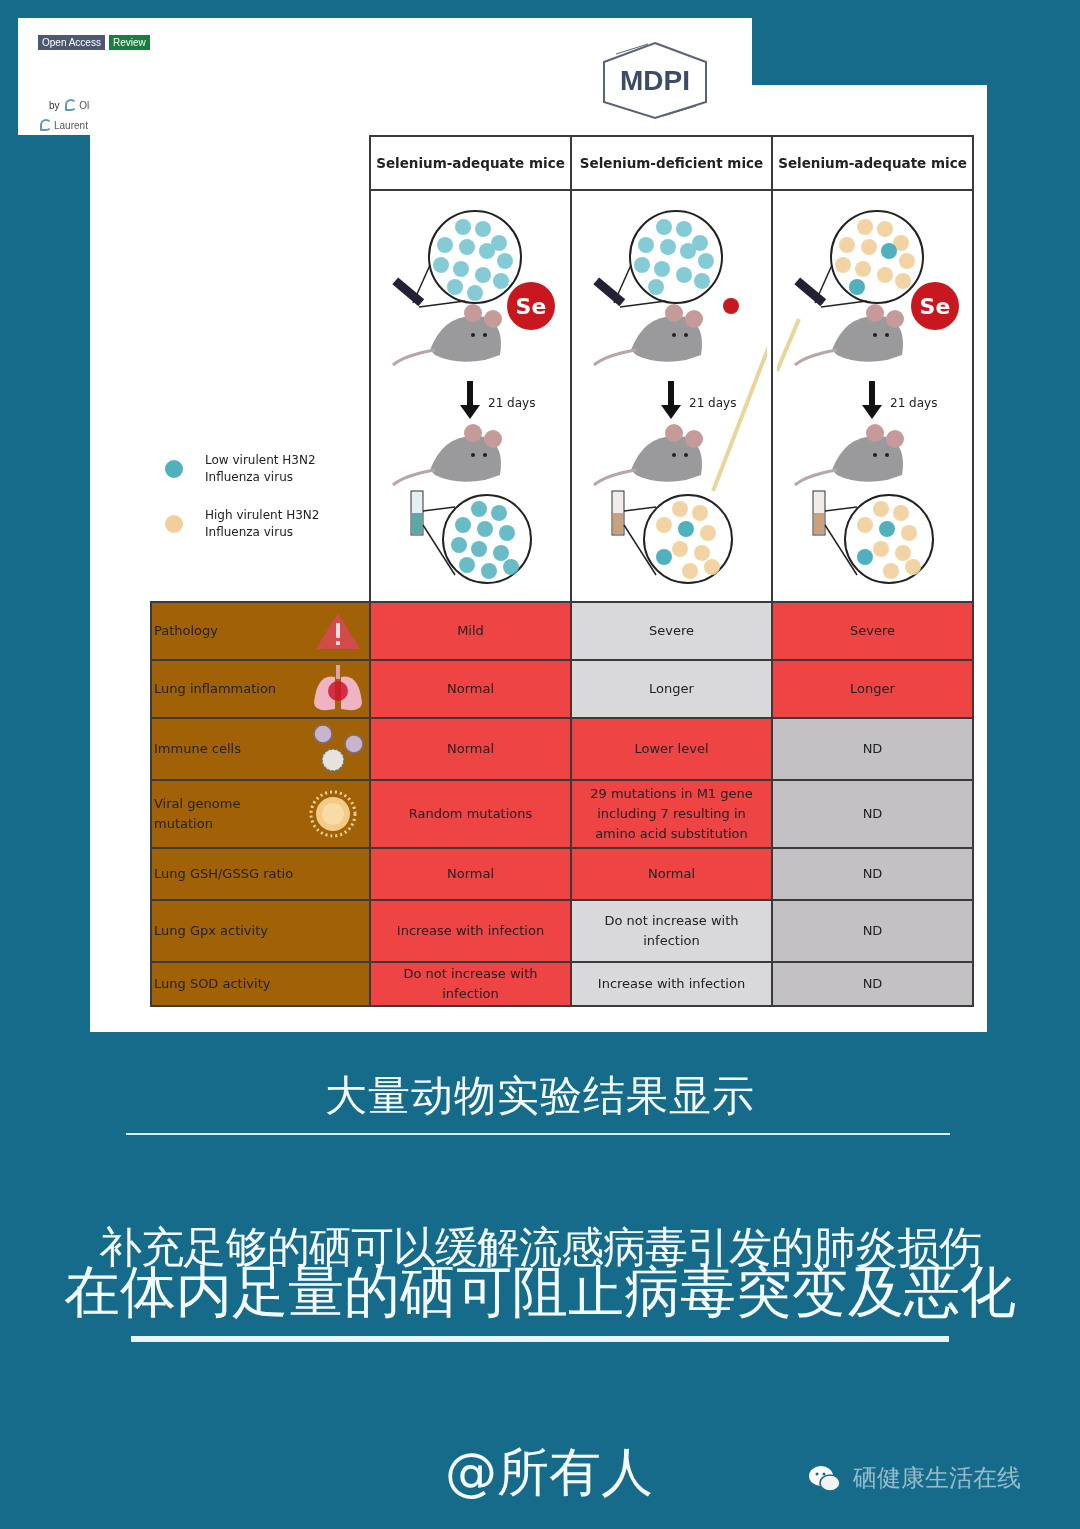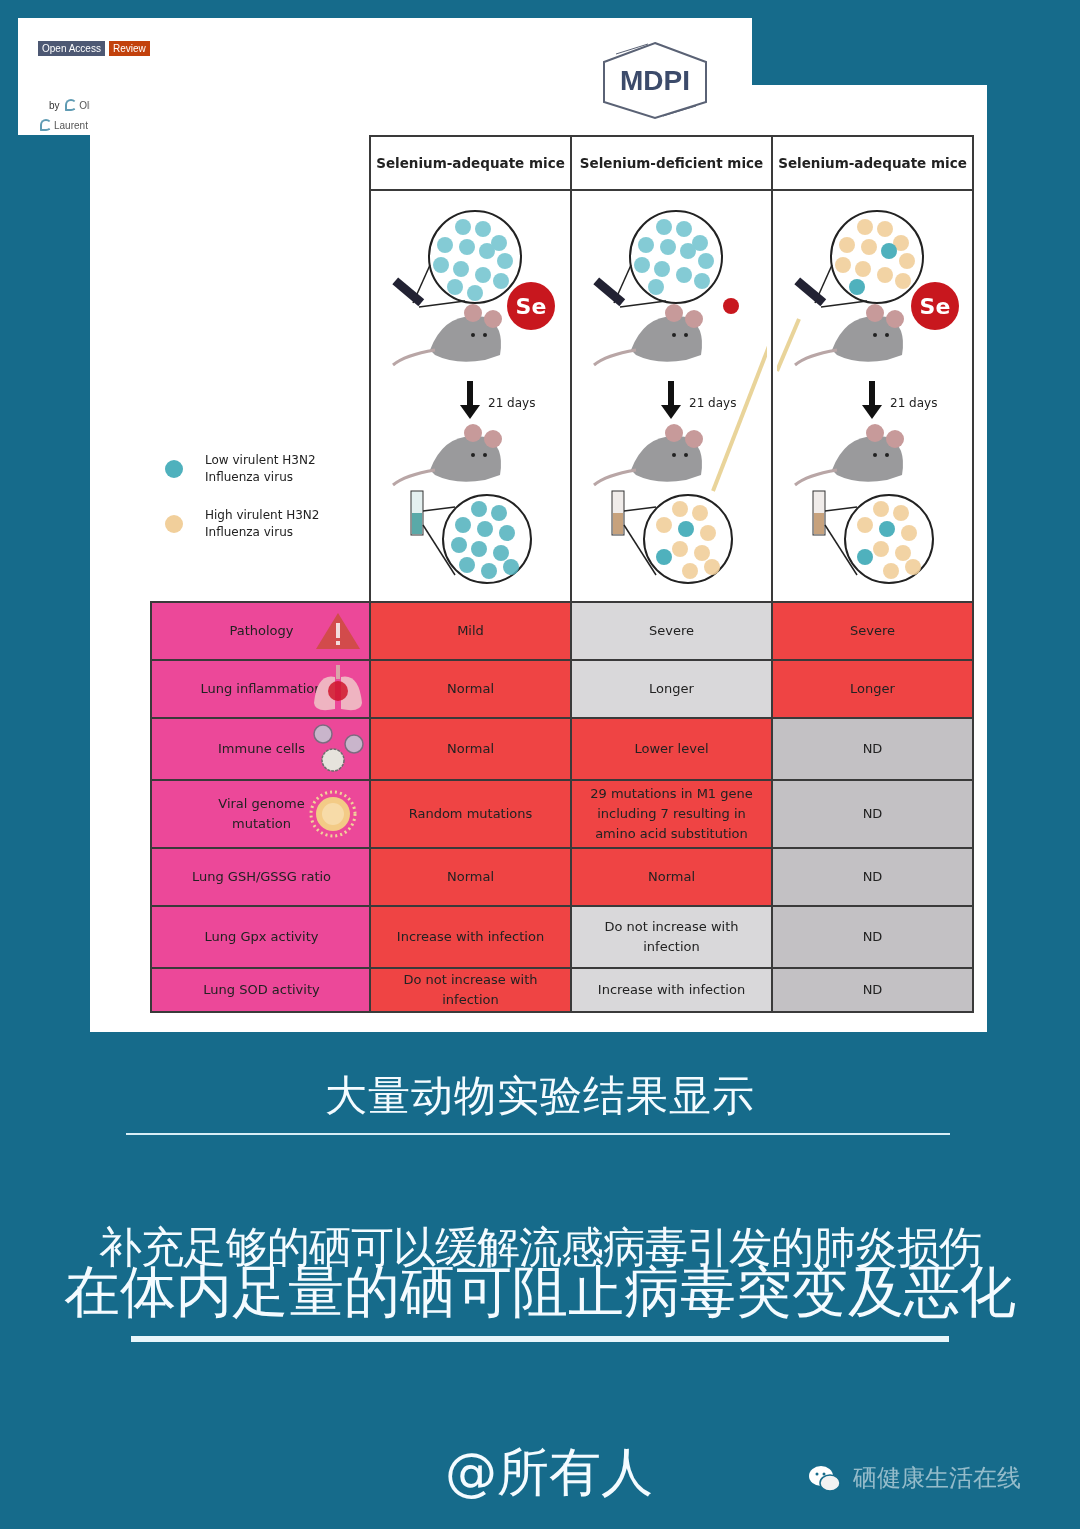--- a/index.html
+++ b/index.html
@@ -11,24 +11,24 @@
     font-family: "Liberation Sans", "DejaVu Sans", sans-serif;
   }
   .header-card {
     position: absolute; left: 18px; top: 18px; width: 734px; height: 117px;
     background: #fff;
   }
   .main-card {
     position: absolute; left: 90px; top: 85px; width: 897px; height: 947px;
     background: #fff;
   }
-  .badges { position: absolute; left: 20px; top: 23px; display: flex; gap: 4px; }
+  .badges { position: absolute; left: 20px; top: 17px; display: flex; gap: 4px; }
   .badge { font-size: 10px; color: #fff; padding: 1px 4px; line-height: 13px; }
   .badge.oa { background: #4d5873; }
-  .badge.rv { background: #c2410c; }
+  .badge.rv { background: #15803d; }
   .title {
     position: absolute; left: 19px; top: 38px;
     font-size: 22px; font-weight: bold; color: #222; letter-spacing: 0.1px;
   }
   .authors {
     position: absolute; left: 19px; top: 78px; width: 560px;
     font-size: 10px; color: #555; line-height: 19px;
   }
   .authors .by { color: #333; margin-left: 12px; }
   .authors sup { font-size: 9px; position: relative; top: -3px; vertical-align: baseline; }
@@ -47,21 +47,21 @@
     position: absolute; left: 150px; top: 135px;
     border-collapse: collapse;
     font-family: "DejaVu Sans", sans-serif; color: #222;
   }
   .fig-table td, .fig-table th {
     border: 2px solid #3a3a3a; text-align: center; vertical-align: middle;
     font-size: 13px; line-height: 20px;
   }
   .fig-table th { font-weight: bold; font-size: 13.5px; height: 54px; background: #fff; padding: 0 3px; }
   .fig-table .noborder { border: none; }
-  .fig-table .left-label { text-align: center; padding-left: 2px; position: relative; background: #ec4899; }
+  .fig-table .left-label { text-align: left; padding-left: 2px; position: relative; background: #a16207; }
   .c1 { width: 219px; } .c2 { width: 195px; } .c3 { width: 194px; } .c4 { width: 194px; }
   .bg-a { background: #ef4444; }
   .bg-b { background: #d9d8da; }
   .bg-c { background: #c3c1c4; }
   .illus-cell { height: 398px; background: #fff; position: relative; padding: 4px; }
   .row-icon { position: absolute; right: 8px; top: 50%; transform: translateY(-50%); }
 
   .legend { position: absolute; left: 165px; top: 452px; font-family: "DejaVu Sans", sans-serif; font-size: 12px; color: #222; line-height: 17px; }
   .legend-item { display: flex; align-items: center; gap: 22px; margin-bottom: 21px; }
   .dot { width: 18px; height: 18px; border-radius: 50%; }
@@ -352,21 +352,21 @@
       <svg class="row-icon" width="48" height="48" viewBox="0 0 48 48" style="right:12px">
         <circle cx="24" cy="24" r="22" fill="none" stroke="#f0d39a" stroke-width="3" stroke-dasharray="2 3"></circle>
         <circle cx="24" cy="24" r="17" fill="#f3cb86"></circle>
         <circle cx="24" cy="24" r="11" fill="#f7dba8"></circle>
       </svg>
     </td>
     <td class="bg-a">Random mutations</td>
     <td class="bg-a" style="padding:0 4px">29 mutations in M1 gene including 7 resulting in amino acid substitution</td>
     <td class="bg-c">ND</td>
   </tr>
-  <tr style="height:58px">
+  <tr style="height:52px">
     <td class="left-label">
       <span>Lung GSH/GSSG ratio</span>
     </td>
     <td class="bg-a">Normal</td>
     <td class="bg-a">Normal</td>
     <td class="bg-c">ND</td>
   </tr>
   <tr style="height:62px">
     <td class="left-label">
       <span>Lung Gpx activity</span>

